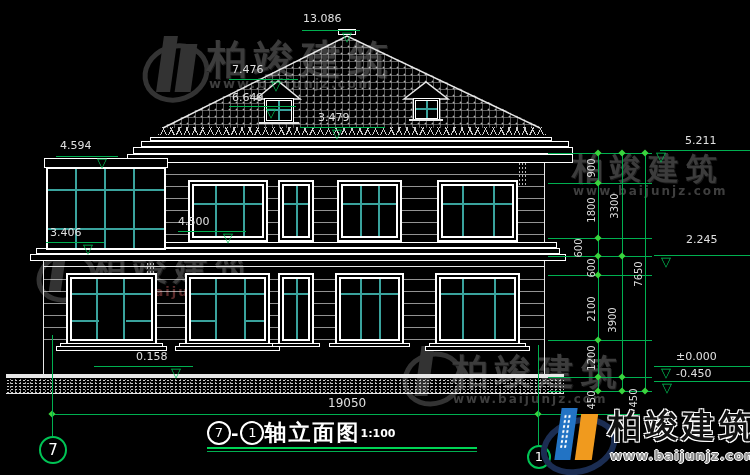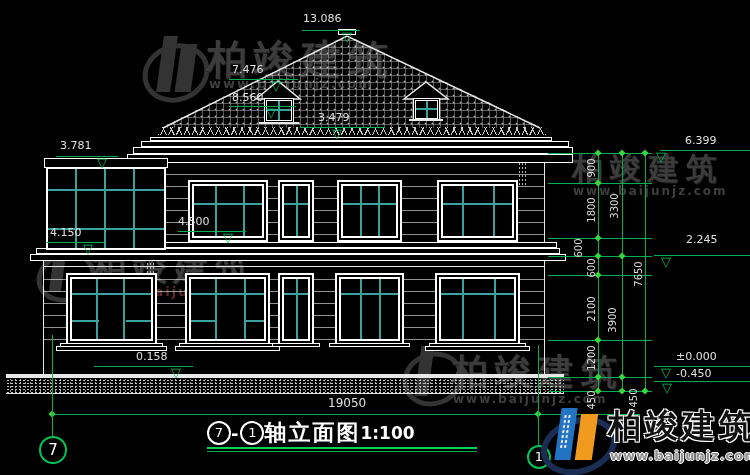--- a/index.html
+++ b/index.html
@@ -203,45 +203,45 @@
   <div class="band" style="left:425px;top:346px;width:105px;height:5px;"></div>
 
   <div class="dim" style="left:303px;top:13px;">13.086</div>
   <div class="gl" style="left:302px;top:30px;width:58px;height:1px;"></div>
   <span class="tri" style="left:347px;top:31px;">▽</span>
 
   <div class="dim" style="left:232px;top:64px;">7.476</div>
   <div class="gl" style="left:229px;top:79px;width:69px;height:1px;"></div>
   <span class="tri" style="left:276px;top:80px;">▽</span>
 
-  <div class="dim" style="left:232px;top:92px;">8.560</div>
+  <div class="dim" style="left:232px;top:92px;">6.649</div>
   <div class="gl" style="left:229px;top:106px;width:67px;height:1px;"></div>
   <span class="tri" style="left:271px;top:107px;">▽</span>
 
   <div class="dim" style="left:318px;top:112px;">3.479</div>
   <div class="gl" style="left:300px;top:127px;width:85px;height:1px;"></div>
   <span class="tri" style="left:337px;top:128px;">▽</span>
 
-  <div class="dim" style="left:60px;top:140px;">3.781</div>
+  <div class="dim" style="left:60px;top:140px;">4.594</div>
   <div class="gl" style="left:56px;top:156px;width:62px;height:1px;"></div>
   <span class="tri" style="left:102px;top:157px;">▽</span>
 
   <div class="dim" style="left:178px;top:216px;">4.500</div>
   <div class="gl" style="left:178px;top:231px;width:68px;height:1px;"></div>
   <span class="tri" style="left:228px;top:232px;">▽</span>
 
-  <div class="dim" style="left:50px;top:227px;">4.150</div>
+  <div class="dim" style="left:50px;top:227px;">3.406</div>
   <div class="gl" style="left:46px;top:242px;width:58px;height:1px;"></div>
   <span class="tri" style="left:88px;top:243px;">▽</span>
 
   <div class="dim" style="left:136px;top:351px;">0.158</div>
   <div class="gl" style="left:94px;top:366px;width:99px;height:1px;"></div>
   <span class="tri" style="left:176px;top:367px;">▽</span>
 
-  <div class="dim" style="left:685px;top:135px;">6.399</div>
+  <div class="dim" style="left:685px;top:135px;">5.211</div>
   <div class="gl" style="left:660px;top:150px;width:90px;height:1px;"></div>
   <span class="tri" style="left:661px;top:151px;">▽</span>
 
   <div class="dim" style="left:686px;top:234px;">2.245</div>
   <div class="gl" style="left:654px;top:255px;width:96px;height:1px;"></div>
   <span class="tri" style="left:666px;top:256px;">▽</span>
 
   <div class="dim" style="left:676px;top:351px;">±0.000</div>
   <div class="gl" style="left:654px;top:366px;width:96px;height:1px;"></div>
   <span class="tri" style="left:666px;top:367px;">▽</span>
@@ -293,21 +293,21 @@
   <span class="tick" style="left:52px;top:414px;"></span>
   <span class="tick" style="left:538px;top:414px;"></span>
   <div class="dim" style="left:328px;top:397px;font-size:12px;">19050</div>
 
   <div class="gl" style="left:52px;top:335px;width:1px;height:101px;"></div>
   <div class="circleaxis" style="left:39px;top:436px;width:24px;height:24px;font-size:15px;line-height:24px;">7</div>
   <div class="gl" style="left:538px;top:345px;width:1px;height:100px;"></div>
   <div class="circleaxis" style="left:527px;top:445px;width:20px;height:20px;font-size:13px;line-height:20px;">1</div>
 
   <div class="abs" style="left:207px;top:418px;white-space:nowrap;">
-    <span class="tcircle">7</span><span class="ttl" style="font-size:18px;">-</span><span class="tcircle">1</span><span class="ttl">轴立面图</span><span class="ttl" style="font-size:17px;letter-spacing:0;">1:100</span>
+    <span class="tcircle">7</span><span class="ttl" style="font-size:18px;">-</span><span class="tcircle">1</span><span class="ttl">轴立面图</span><span class="ttl" style="font-size:11px;letter-spacing:0;">1:100</span>
   </div>
   <div class="gl" style="left:207px;top:447px;width:270px;height:2px;background:#00d455;"></div>
   <div class="gl" style="left:207px;top:451px;width:270px;height:1px;"></div>
 
   <div>
     <div class="abs" style="left:540px;top:418px;width:66px;height:44px;border:6px solid #1b2d52;border-radius:50%;transform:rotate(-18deg);"></div>
     <div class="abs" style="left:558px;top:408px;width:16px;height:52px;background:#2273c4;transform:skewX(-8deg);">
       <div style="position:absolute;left:3px;top:6px;width:8px;height:34px;background-image:radial-gradient(#fff 1px,transparent 1.4px);background-size:4px 5px;"></div>
     </div>
     <div class="abs" style="left:578px;top:414px;width:17px;height:46px;background:#f09a1e;transform:skewX(-8deg);"></div>

